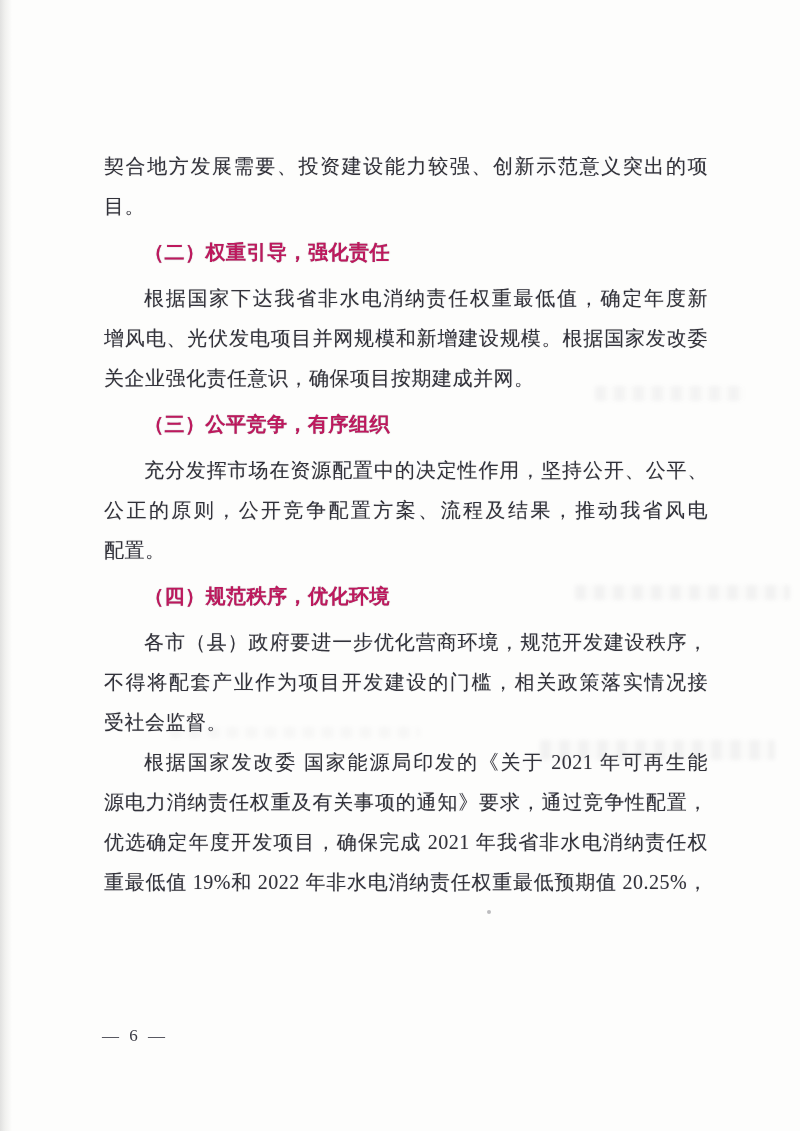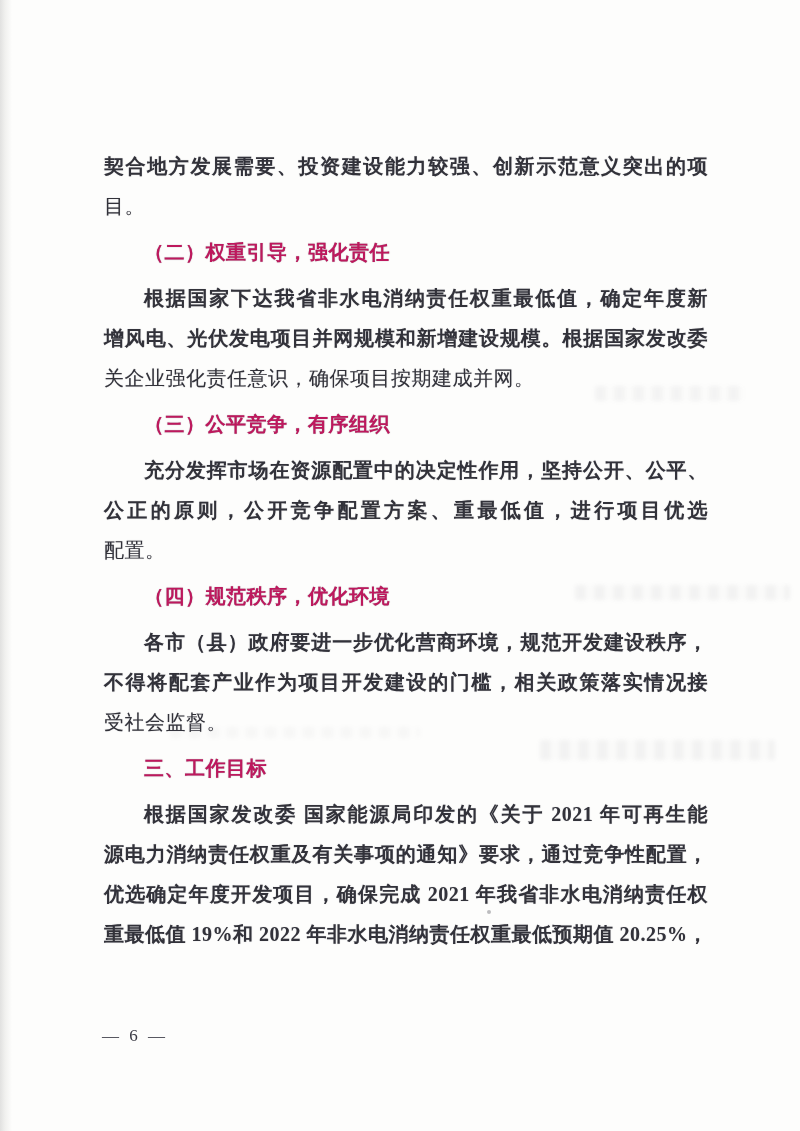--- a/index.html
+++ b/index.html
@@ -38,21 +38,20 @@
   }
   .line {
     height: 40px;
     line-height: 40px;
     white-space: normal;
     letter-spacing: 0.5px;
   }
   .justify {
     text-align: justify;
     text-align-last: justify;
-    font-weight: bold;
   }
   .indent {
     text-indent: 2em;
   }
   .heading {
     font-weight: bold;
     color: #be185d;
     margin-top: 6px;
     margin-bottom: 6px;
     text-shadow: 0 0 1px rgba(40,40,50,.45);
@@ -101,30 +100,29 @@
 
     <div class="line heading indent">（二）权重引导，强化责任</div>
 
     <div class="line justify indent">根据国家下达我省非水电消纳责任权重最低值，确定年度新</div>
     <div class="line justify">增风电、光伏发电项目并网规模和新增建设规模。根据国家发改委</div>
     <div class="line">关企业强化责任意识，确保项目按期建成并网。</div>
 
     <div class="line heading indent">（三）公平竞争，有序组织</div>
 
     <div class="line justify indent">充分发挥市场在资源配置中的决定性作用，坚持公开、公平、</div>
-    <div class="line justify">公正的原则，公开竞争配置方案、重最低值，进行项目优选</div>
+    <div class="line justify">公正的原则，公开竞争配置方案、流程及结果，推动我省风电</div>
     <div class="line">配置。</div>
 
     <div class="line heading indent">（四）规范秩序，优化环境</div>
 
     <div class="line justify indent">各市（县）政府要进一步优化营商环境，规范开发建设秩序，</div>
     <div class="line justify">不得将配套产业作为项目开发建设的门槛，相关政策落实情况接</div>
     <div class="line">受社会监督。</div>
 
-    <div class="line heading indent">三、工作目标</div>
 
     <div class="line justify indent">根据国家发改委 国家能源局印发的《关于 2021 年可再生能</div>
     <div class="line justify">源电力消纳责任权重及有关事项的通知》要求，通过竞争性配置，</div>
     <div class="line justify">优选确定年度开发项目，确保完成 2021 年我省非水电消纳责任权</div>
     <div class="line justify">重最低值 19%和 2022 年非水电消纳责任权重最低预期值 20.25%，</div>
 
   </div>
 
   <div class="artifact a1"></div>
   <div class="artifact a2"></div>

